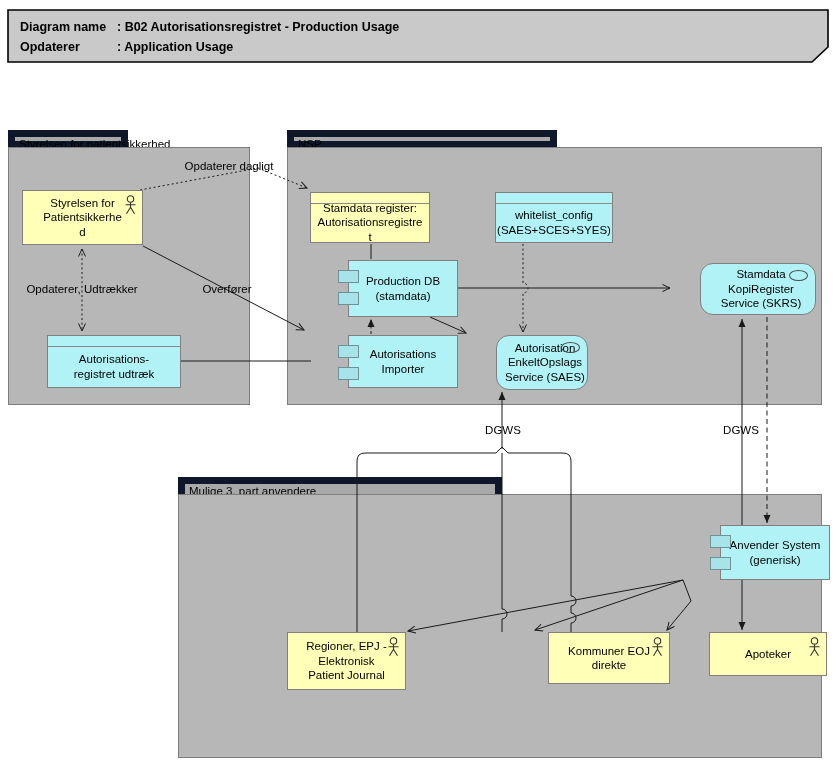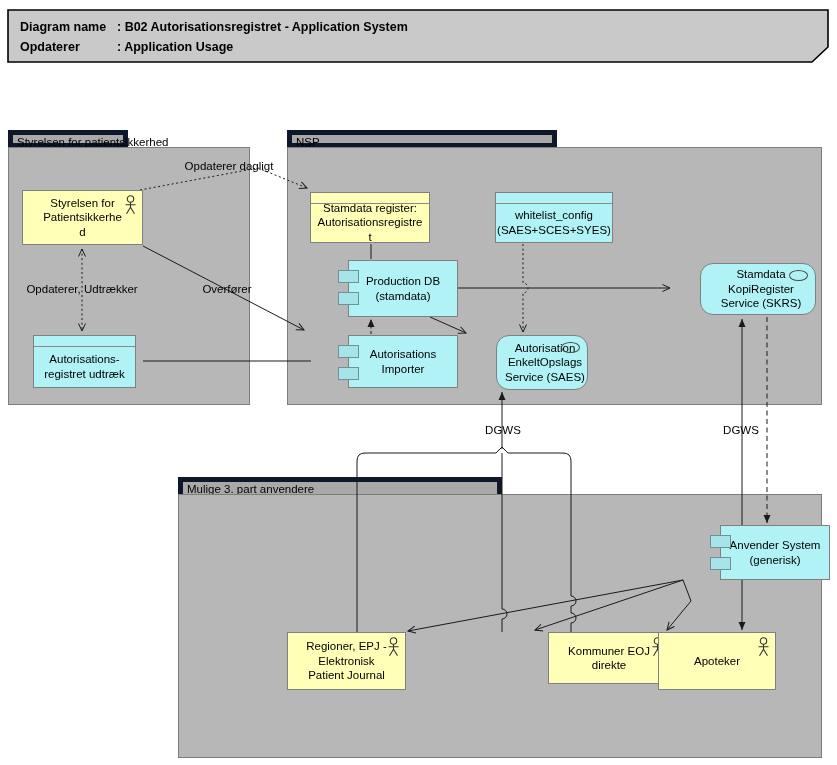--- a/index.html
+++ b/index.html
@@ -1,20 +1,20 @@
 <!DOCTYPE html>
 <html><head>
 <meta charset="utf-8">
 <style>
   html,body{margin:0;padding:0;background:#fff;}
   #canvas{position:relative;width:837px;height:765px;background:#ffffff;
           font-family:"Liberation Sans","DejaVu Sans",sans-serif;color:#000;overflow:hidden;}
 
   
-  .group-tab{position:absolute;background:#a9a9a9;border:5px solid #0f172a;box-sizing:border-box;z-index:1;}
+  .group-tab{position:absolute;background:#a9a9a9;border:7px solid #0f172a;box-sizing:border-box;z-index:1;}
   .group-body{position:absolute;background:#b7b7b7;border:1px solid #7d7d7d;box-sizing:border-box;z-index:1;}
   .group-label{position:absolute;left:4px;top:1px;font-size:11.5px;white-space:nowrap;}
 
   
   #edges{position:absolute;left:0;top:0;z-index:2;pointer-events:none;}
   .edge{fill:none;stroke:#1a1a1a;stroke-width:1;}
   .dot{stroke-dasharray:2,2.6;}
   .dash{stroke-dasharray:5,3.5;}
   .dash2{stroke-dasharray:3,2.5;}
 
@@ -94,41 +94,41 @@
     <path class="edge" d="M683,580 L535,630" marker-end="url(#vee)"></path>
     <path class="edge" d="M683,580 L691,601 L667,630" marker-end="url(#vee)"></path>
 
     <path class="edge" d="M742,319 L742,630" marker-start="url(#triS)" marker-end="url(#tri)"></path>
     <path class="edge dash" d="M767,317 L767,523" marker-end="url(#tri)"></path>
   </svg>
 
   <div id="title-text">
     <div class="trow">
       <span class="tlabel">Diagram name</span>
-      <span>: B02 Autorisationsregistret - Application System</span>
+      <span>: B02 Autorisationsregistret - Production Usage</span>
     </div>
     <div class="trow">
       <span class="tlabel">Opdaterer</span>
       <span>: Application Usage</span>
     </div>
   </div>
 
   <div class="node yellow" style="left:22px;top:190px;width:121px;height:55px">
     <svg class="actor-ic" width="13" height="20" viewBox="0 0 13 20">
       <g fill="none" stroke="#333" stroke-width="1.1">
         <circle cx="6.5" cy="4" r="3.2"></circle>
           <path d="M6.5,7.3 V12.2 M1.5,9.8 H11.5 M6.5,12.2 L2.5,18.7 M6.5,12.2 L10.5,18.7"></path>
       </g>
     </svg>
     <span class="node-label">Styrelsen for
 Patientsikkerhe
 d</span>
   </div>
 
-  <div class="node cyan obj" style="left:5px;top:335px;width:103px;height:53px">
+  <div class="node cyan obj" style="left:19px;top:335px;width:134px;height:53px">
     <span class="band"></span>
     <span class="node-label">Autorisations-
 registret udtræk</span>
   </div>
 
   <div class="node yellow obj" style="left:310px;top:192px;width:120px;height:51px">
     <span class="band"></span>
     <span class="node-label">Stamdata register:
 Autorisationsregistre
 t</span>
@@ -192,21 +192,21 @@
     <svg class="actor-ic" width="13" height="20" viewBox="0 0 13 20">
       <g fill="none" stroke="#333" stroke-width="1.1">
         <circle cx="6.5" cy="4" r="3.2"></circle>
           <path d="M6.5,7.3 V12.2 M1.5,9.8 H11.5 M6.5,12.2 L2.5,18.7 M6.5,12.2 L10.5,18.7"></path>
       </g>
     </svg>
     <span class="node-label">Kommuner EOJ
 direkte</span>
   </div>
 
-  <div class="node yellow" style="left:658px;top:632px;width:118px;height:58px">
+  <div class="node yellow" style="left:709px;top:632px;width:118px;height:44px">
     <svg class="actor-ic" width="13" height="20" viewBox="0 0 13 20">
       <g fill="none" stroke="#333" stroke-width="1.1">
         <circle cx="6.5" cy="4" r="3.2"></circle>
           <path d="M6.5,7.3 V12.2 M1.5,9.8 H11.5 M6.5,12.2 L2.5,18.7 M6.5,12.2 L10.5,18.7"></path>
       </g>
     </svg>
     <span class="node-label">Apoteker</span>
   </div>
 
   <div class="edge-label" style="left:229px;top:166px">Opdaterer dagligt</div>

